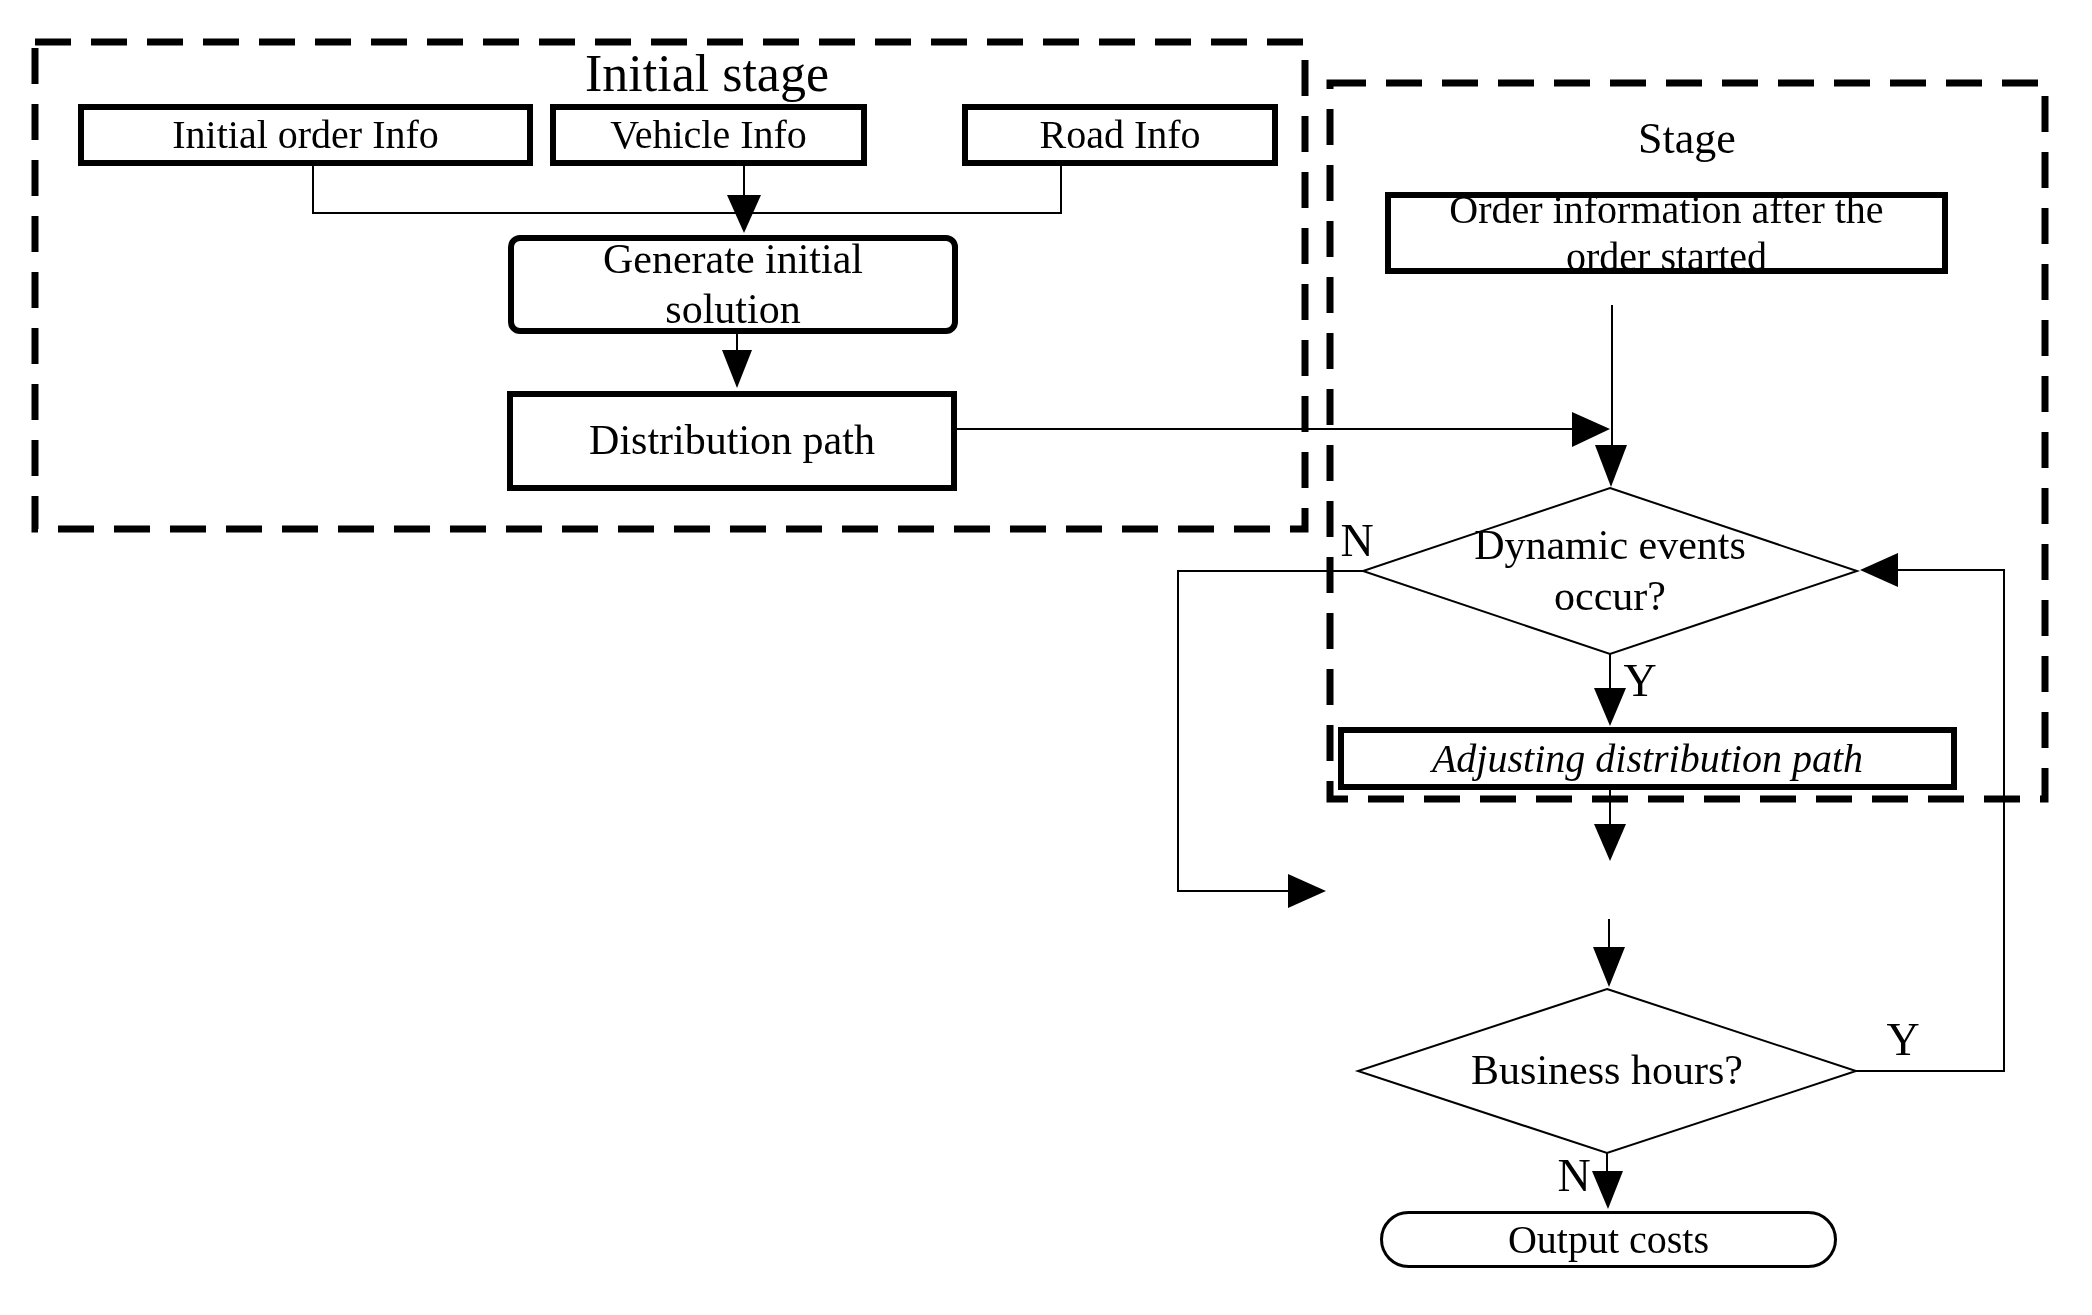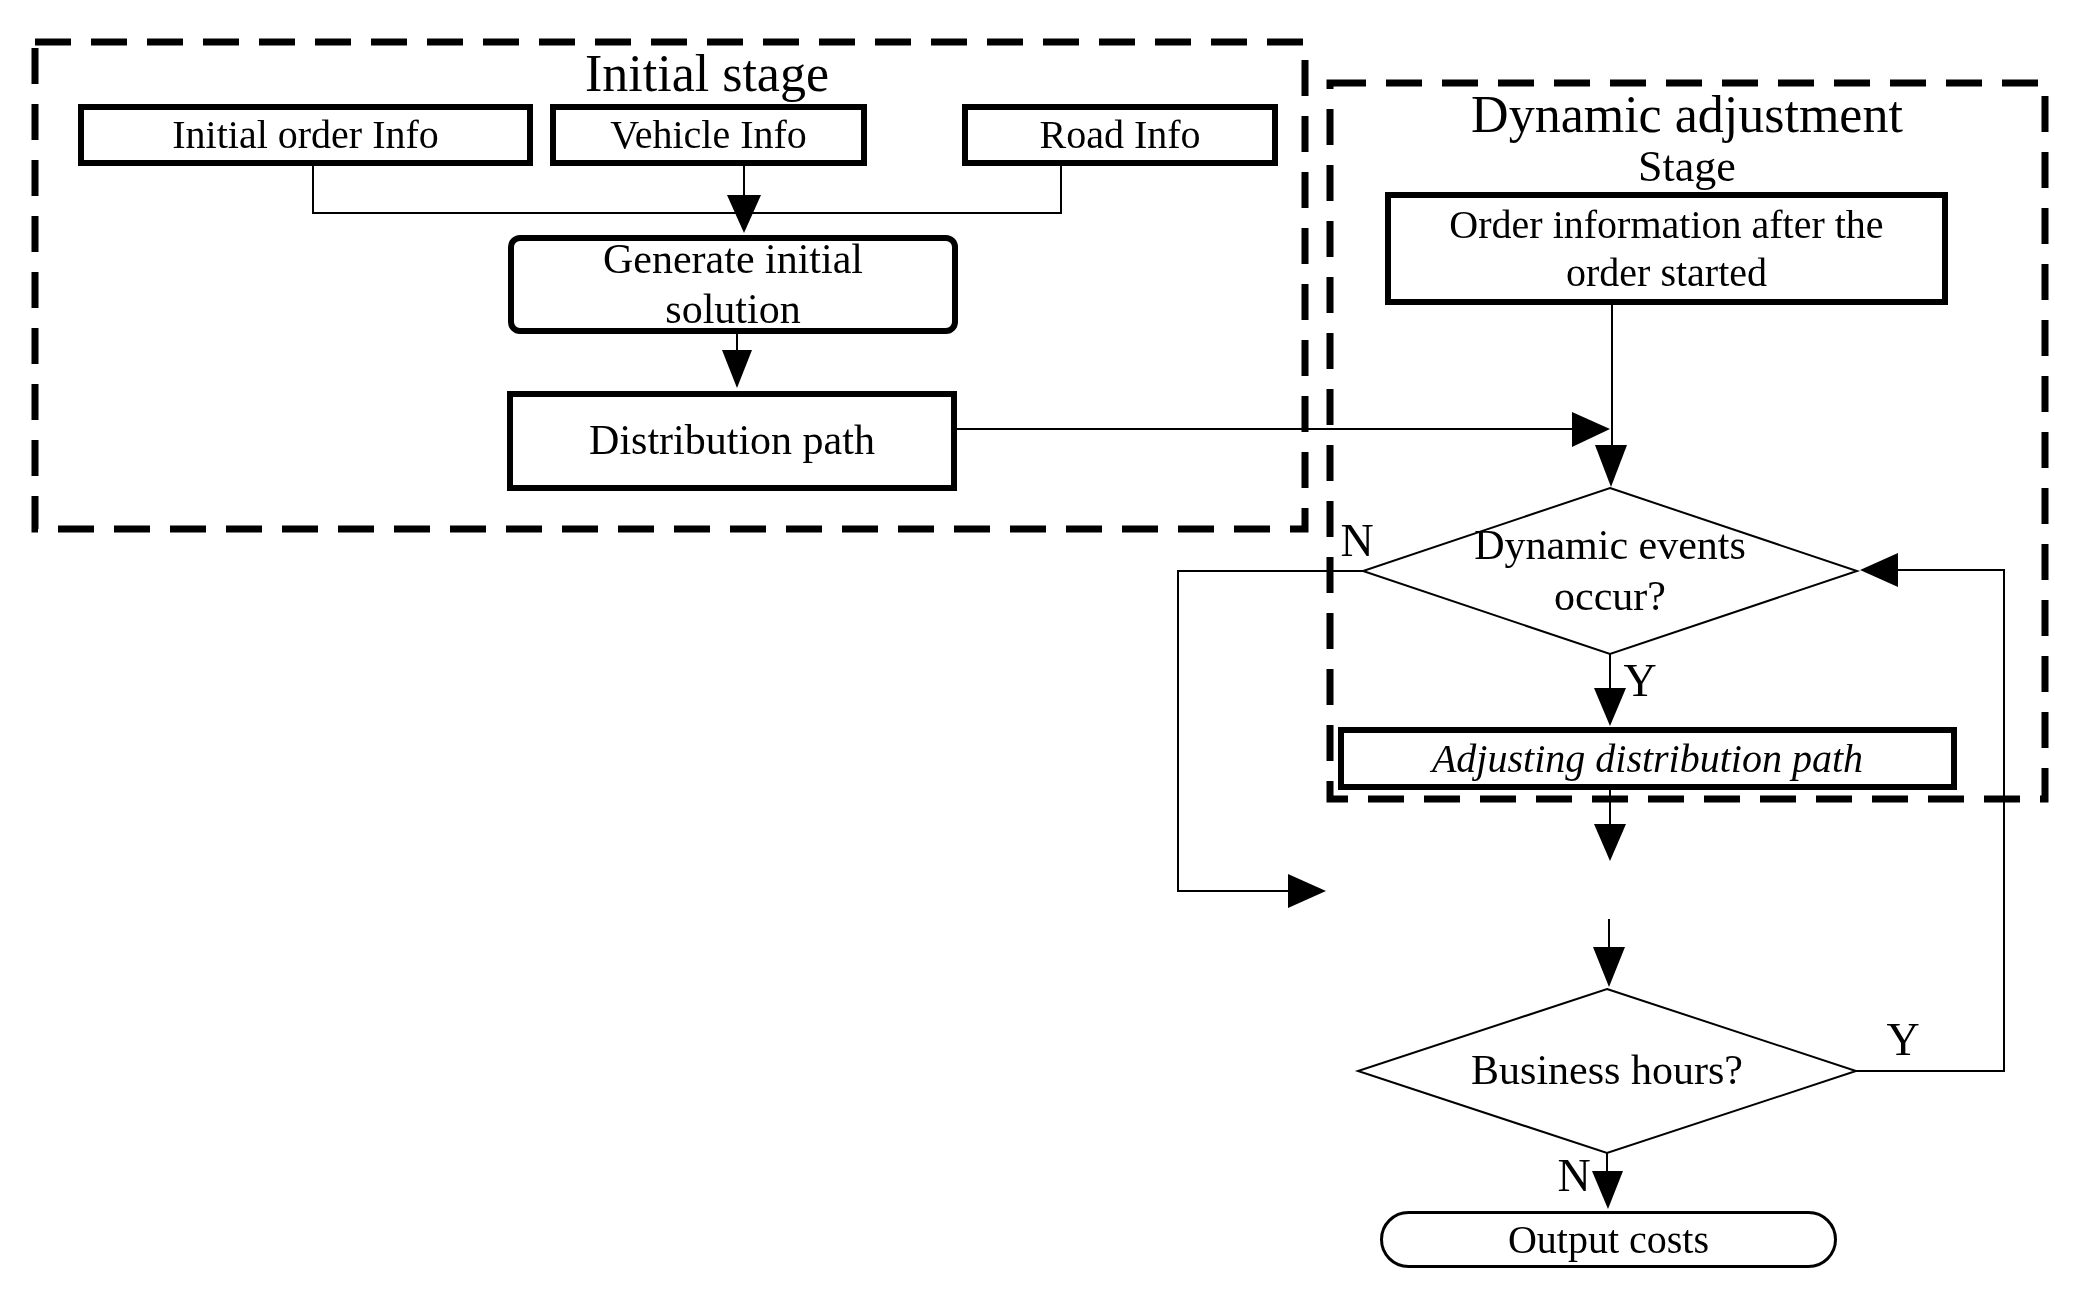--- a/index.html
+++ b/index.html
@@ -74,21 +74,20 @@
 
     <line x1="1607" y1="1153" x2="1607" y2="1175" stroke="#000" stroke-width="2"></line>
     <polygon points="1592,1171 1623,1171 1608,1209" fill="#000"></polygon>
   </svg>
 
   <div class="flabel f52" style="left:457px; top:42px; width:500px; height:62px;">
     <span>Initial stage</span>
   </div>
 
   <div class="flabel" style="left:1437px; top:84px; width:500px; height:110px; flex-direction:column; line-height:1.08;">
-    <span class="f52">Dynamic adjustment</span>
     <span class="title-line2">Stage</span>
   </div>
 
   <div class="node f40" style="left:78px; top:104px; width:455px; height:62px;">
     <span>Initial order Info</span>
   </div>
 
   <div class="node f40" style="left:550px; top:104px; width:317px; height:62px;">
     <span>Vehicle Info</span>
   </div>
@@ -99,21 +98,21 @@
 
   <div class="node f42" style="left:508px; top:235px; width:450px; height:99px;border-radius:12px;">
     <span>Generate initial</span>
     <span>solution</span>
   </div>
 
   <div class="node f42" style="left:507px; top:391px; width:450px; height:100px;">
     <span>Distribution path</span>
   </div>
 
-  <div class="node f40" style="left:1385px; top:192px; width:563px; height:113px;">
+  <div class="node f40" style="left:1385px; top:192px; width:563px; height:82px;">
     <span>Order information after the</span>
     <span>order started</span>
   </div>
 
   <div class="flabel f42 diamond-label" style="left:1435px; top:519px; width:350px; height:104px; flex-direction:column;font-family:Liberation Serif, serif;">
     <span>Dynamic events</span>
     <span>occur?</span>
   </div>
 
   <div class="node f40" style="left:1338px; top:727px; width:619px; height:63px;font-style:italic;">

